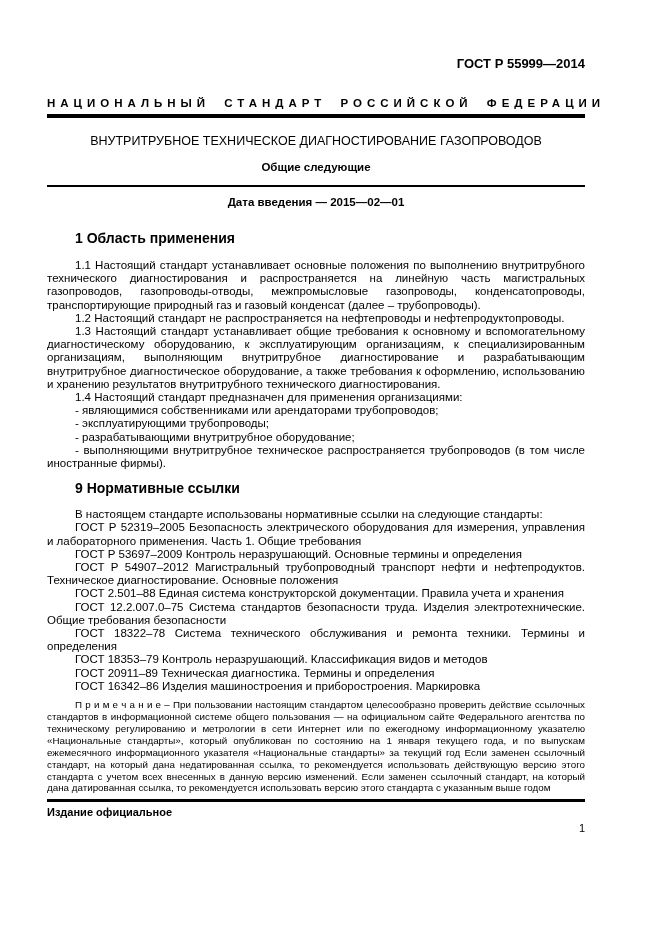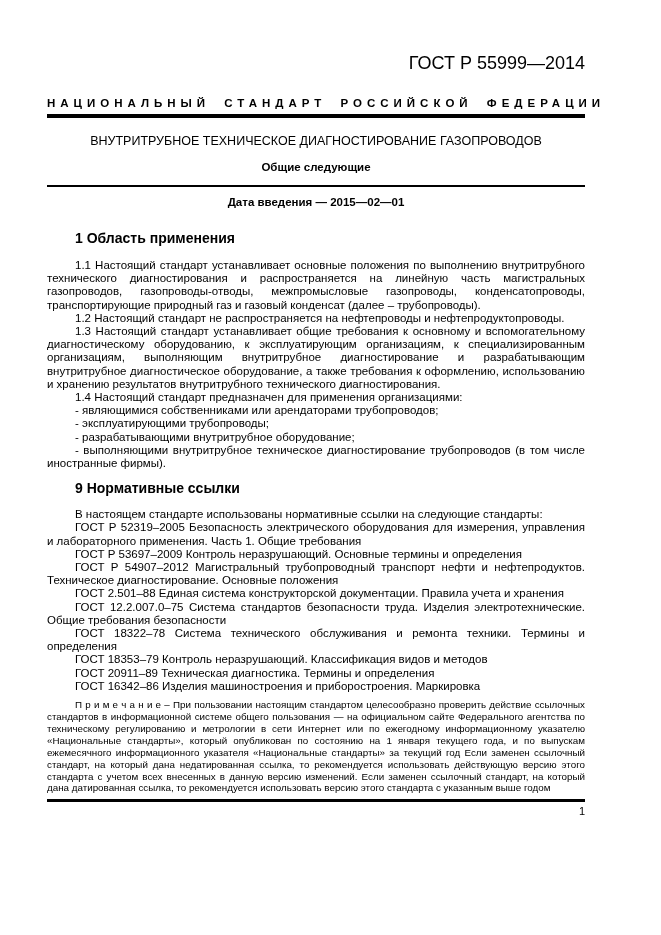--- a/index.html
+++ b/index.html
@@ -9,22 +9,22 @@
     height: 935px;
     background: #ffffff;
     color: #000000;
     font-family: "Liberation Sans", "DejaVu Sans", sans-serif;
     box-sizing: border-box;
     padding: 56px 76px 0 47px;
     overflow: hidden;
   }
   .doc-number {
     text-align: right;
-    font-weight: normal;
-    font-size: 18px;
+    font-weight: bold;
+    font-size: 13px;
     line-height: 15px;
   }
   .federation {
     margin-top: 25px;
     text-align: center;
     font-weight: bold;
     font-size: 11.5px;
     letter-spacing: 5px;
     word-spacing: 6px;
     white-space: nowrap;
@@ -128,35 +128,36 @@
 
   <h2 class="section-heading">1 Область применения</h2>
 
   <p class="body-par">1.1 Настоящий стандарт устанавливает основные положения по выполнению внутритрубного технического диагностирования и распространяется на линейную часть магистральных газопроводов, газопроводы-отводы, межпромысловые газопроводы, конденсатопроводы, транспортирующие природный газ и газовый конденсат (далее – трубопроводы).</p>
   <p class="body-par">1.2 Настоящий стандарт не распространяется на нефтепроводы и нефтепродуктопроводы.</p>
   <p class="body-par">1.3 Настоящий стандарт устанавливает общие требования к основному и вспомогательному диагностическому оборудованию, к эксплуатирующим организациям, к специализированным организациям, выполняющим внутритрубное диагностирование и разрабатывающим внутритрубное диагностическое оборудование, а также требования к оформлению, использованию и хранению результатов внутритрубного технического диагностирования.</p>
   <p class="body-par">1.4 Настоящий стандарт предназначен для применения организациями:</p>
   <p class="body-par">- являющимися собственниками или арендаторами трубопроводов;</p>
   <p class="body-par">- эксплуатирующими трубопроводы;</p>
   <p class="body-par">- разрабатывающими внутритрубное оборудование;</p>
-  <p class="body-par">- выполняющими внутритрубное техническое диагностирование трубопроводов (в том числе иностранные фирмы).</p>
+  <p class="body-par">- выполняющими внутритрубное техническое распространяется трубопроводов (в том числе иностранные фирмы).</p>
 
   <h2 class="section-heading second">9 Нормативные ссылки</h2>
 
   <p class="body-par">В настоящем стандарте использованы нормативные ссылки на следующие стандарты:</p>
   <p class="body-par">ГОСТ Р 52319–2005 Безопасность электрического оборудования для измерения, управления и лабораторного применения. Часть 1. Общие требования</p>
   <p class="body-par">ГОСТ Р 53697–2009 Контроль неразрушающий. Основные термины и определения</p>
   <p class="body-par">ГОСТ Р 54907–2012 Магистральный трубопроводный транспорт нефти и нефтепродуктов. Техническое диагностирование. Основные положения</p>
   <p class="body-par">ГОСТ 2.501–88 Единая система конструкторской документации. Правила учета и хранения</p>
   <p class="body-par">ГОСТ 12.2.007.0–75 Система стандартов безопасности труда. Изделия электротехнические. Общие требования безопасности</p>
   <p class="body-par">ГОСТ 18322–78 Система технического обслуживания и ремонта техники. Термины и определения</p>
   <p class="body-par">ГОСТ 18353–79 Контроль неразрушающий. Классификация видов и методов</p>
   <p class="body-par">ГОСТ 20911–89 Техническая диагностика. Термины и определения</p>
   <p class="body-par">ГОСТ 16342–86 Изделия машиностроения и приборостроения. Маркировка</p>
 
   <p class="note-par"><span>П р и м е ч а н и е</span><span> – При пользовании настоящим стандартом целесообразно проверить действие ссылочных стандартов в информационной системе общего пользования — на официальном сайте Федерального агентства по техническому регулированию и метрологии в сети Интернет или по ежегодному информационному указателю «Национальные стандарты», который опубликован по состоянию на 1 января текущего года, и по выпускам ежемесячного информационного указателя «Национальные стандарты» за текущий год Если заменен ссылочный стандарт, на который дана недатированная ссылка, то рекомендуется использовать действующую версию этого стандарта с учетом всех внесенных в данную версию изменений. Если заменен ссылочный стандарт, на который дана датированная ссылка, то рекомендуется использовать версию этого стандарта с указанным выше годом</span></p>
 
   <div class="footer-rule"></div>
 
+  <div class="official-edition">Издание официальное</div>
 
   <div class="page-number">1</div>
 
 </div>
 
 </body></html>

